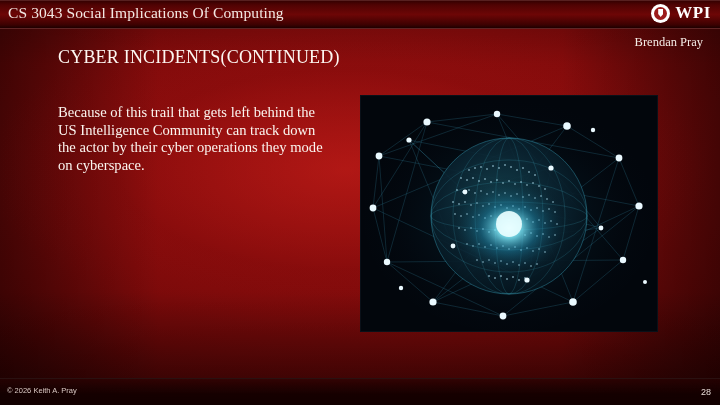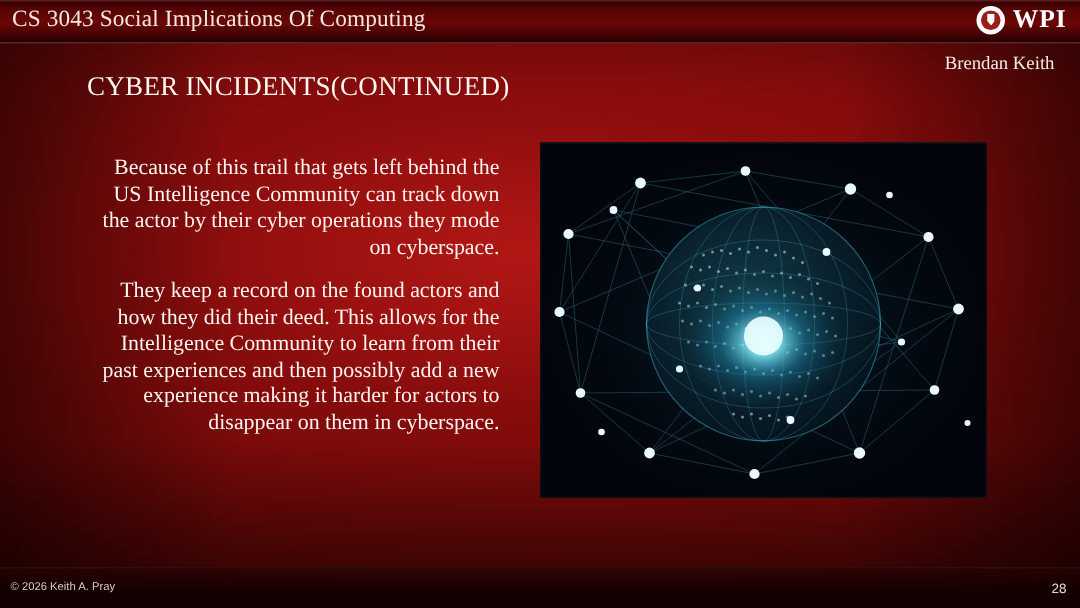--- a/index.html
+++ b/index.html
@@ -13,21 +13,20 @@
     font-family: "Liberation Serif", serif;
     background: #000;
   }
   .slide {
     position: relative;
     width: 720px;
     height: 405px;
     overflow: hidden;
     background:
       radial-gradient(ellipse 120% 90% at 50% 40%, #a21010 0%, #8e0d0d 28%, #6e0808 55%, #4a0404 78%, #2a0202 100%);
-    text-align: right;
   }
   .slide-vignette {
     position: absolute;
     inset: 0;
     background:
       radial-gradient(ellipse 70% 55% at 48% 42%, rgba(190,30,25,0.55) 0%, rgba(120,10,10,0.22) 45%, rgba(0,0,0,0.0) 72%),
       linear-gradient(to bottom, rgba(0,0,0,0.18) 0%, rgba(0,0,0,0) 16%, rgba(0,0,0,0) 72%, rgba(10,0,0,0.55) 100%),
       linear-gradient(to right, rgba(20,0,0,0.55) 0%, rgba(0,0,0,0) 22%, rgba(0,0,0,0) 78%, rgba(20,0,0,0.55) 100%);
     pointer-events: none;
   }
@@ -174,27 +173,26 @@
     <div class="header-line-top"></div>
     <div class="header-title">CS 3043 Social Implications Of Computing</div>
     <div class="wpi-logo">
       <div class="wpi-seal">
         <div class="wpi-seal-inner"></div>
       </div>
       <div class="wpi-text">WPI</div>
     </div>
   </div>
 
-  <div class="author">Brendan Keith</div>
+  <div class="author">Brendan Pray</div>
 
   <div class="slide-title">CYBER INCIDENTS(CONTINUED)</div>
 
   <div class="body-col">
     <p class="para">Because of this trail that gets left behind the US Intelligence Community can track down the actor by their cyber operations they mode on cyberspace.</p>
-    <p class="para">They keep a record on the found actors and how they did their deed. This allows for the Intelligence Community to learn from their past experiences and then possibly add a new experience making it harder for actors to disappear on them in cyberspace.</p>
   </div>
 
   <div class="figure">
     <svg width="296" height="235" viewBox="0 0 296 235">
       <defs>
         <radialGradient id="coreGlow" cx="50%" cy="54%" r="50%">
           <stop offset="0%" stop-color="#d9fbff" stop-opacity="1"></stop>
           <stop offset="18%" stop-color="#7fe8f8" stop-opacity="0.85"></stop>
           <stop offset="45%" stop-color="#1e85a8" stop-opacity="0.45"></stop>
           <stop offset="100%" stop-color="#02060c" stop-opacity="0"></stop>

